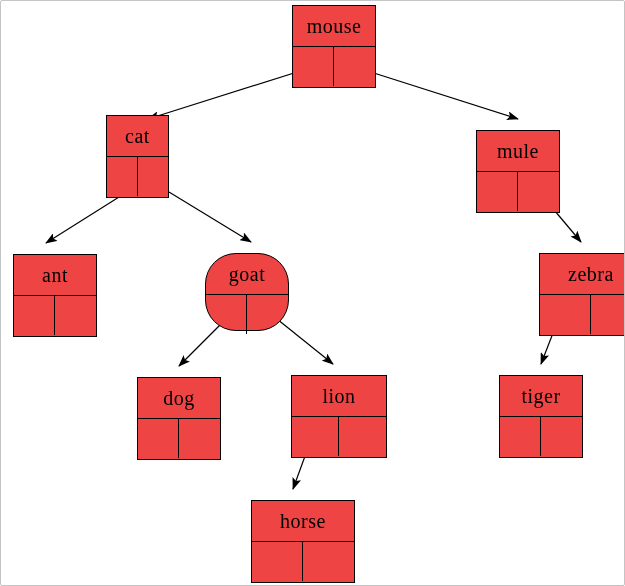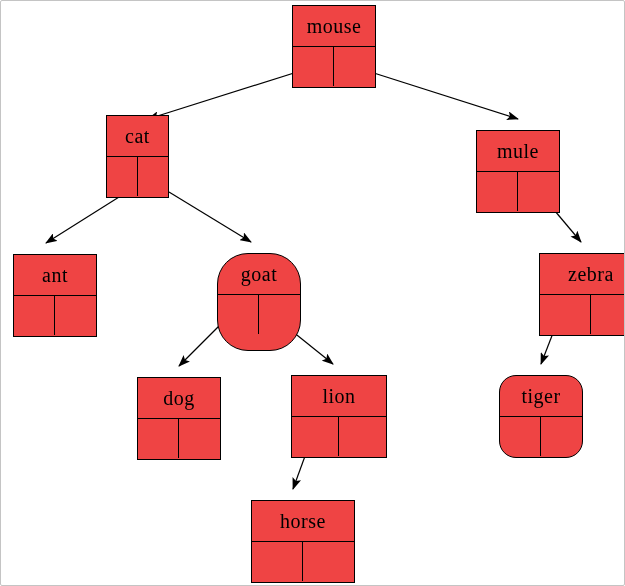--- a/index.html
+++ b/index.html
@@ -97,21 +97,21 @@
       <div class="cell cell-right"></div>
     </div>
   </div>
       <div class="node" style="left: 3px; top: 253px; width: 84px; height: 83px; margin-left: 9px;">
     <div class="node-label" style="height: 41px;">ant</div>
     <div class="node-cells" style="height: 39px;">
       <div class="cell cell-left"></div>
       <div class="cell cell-right"></div>
     </div>
   </div>
-      <div class="node" style="left: 216px; top: 252px; width: 84px; height: 98px; border-radius: 31px;">
+      <div class="node" style="left: 204px; top: 252px; width: 84px; height: 78px; border-radius: 31px;">
     <div class="node-label" style="height: 41px;">goat</div>
     <div class="node-cells" style="height: 39px;">
       <div class="cell cell-left"></div>
       <div class="cell cell-right"></div>
     </div>
   </div>
       <div class="node" style="left: 538px; top: 252px; width: 104px; height: 83px;">
     <div class="node-label" style="height: 41px;">zebra</div>
     <div class="node-cells" style="height: 39px;">
       <div class="cell cell-left"></div>
@@ -125,21 +125,21 @@
       <div class="cell cell-right"></div>
     </div>
   </div>
       <div class="node" style="left: 290px; top: 374px; width: 96px; height: 83px;">
     <div class="node-label" style="height: 41px;">lion</div>
     <div class="node-cells" style="height: 39px;">
       <div class="cell cell-left"></div>
       <div class="cell cell-right"></div>
     </div>
   </div>
-      <div class="node" style="left: 498px; top: 374px; width: 84px; height: 83px; border-radius: 17px;">
+      <div class="node" style="left: 498px; top: 374px; width: 84px; height: 83px;">
     <div class="node-label" style="height: 41px;">tiger</div>
     <div class="node-cells" style="height: 39px;">
       <div class="cell cell-left"></div>
       <div class="cell cell-right"></div>
     </div>
   </div>
       <div class="node" style="left: 250px; top: 499px; width: 104px; height: 83px;">
     <div class="node-label" style="height: 41px;">horse</div>
     <div class="node-cells" style="height: 39px;">
       <div class="cell cell-left"></div>

